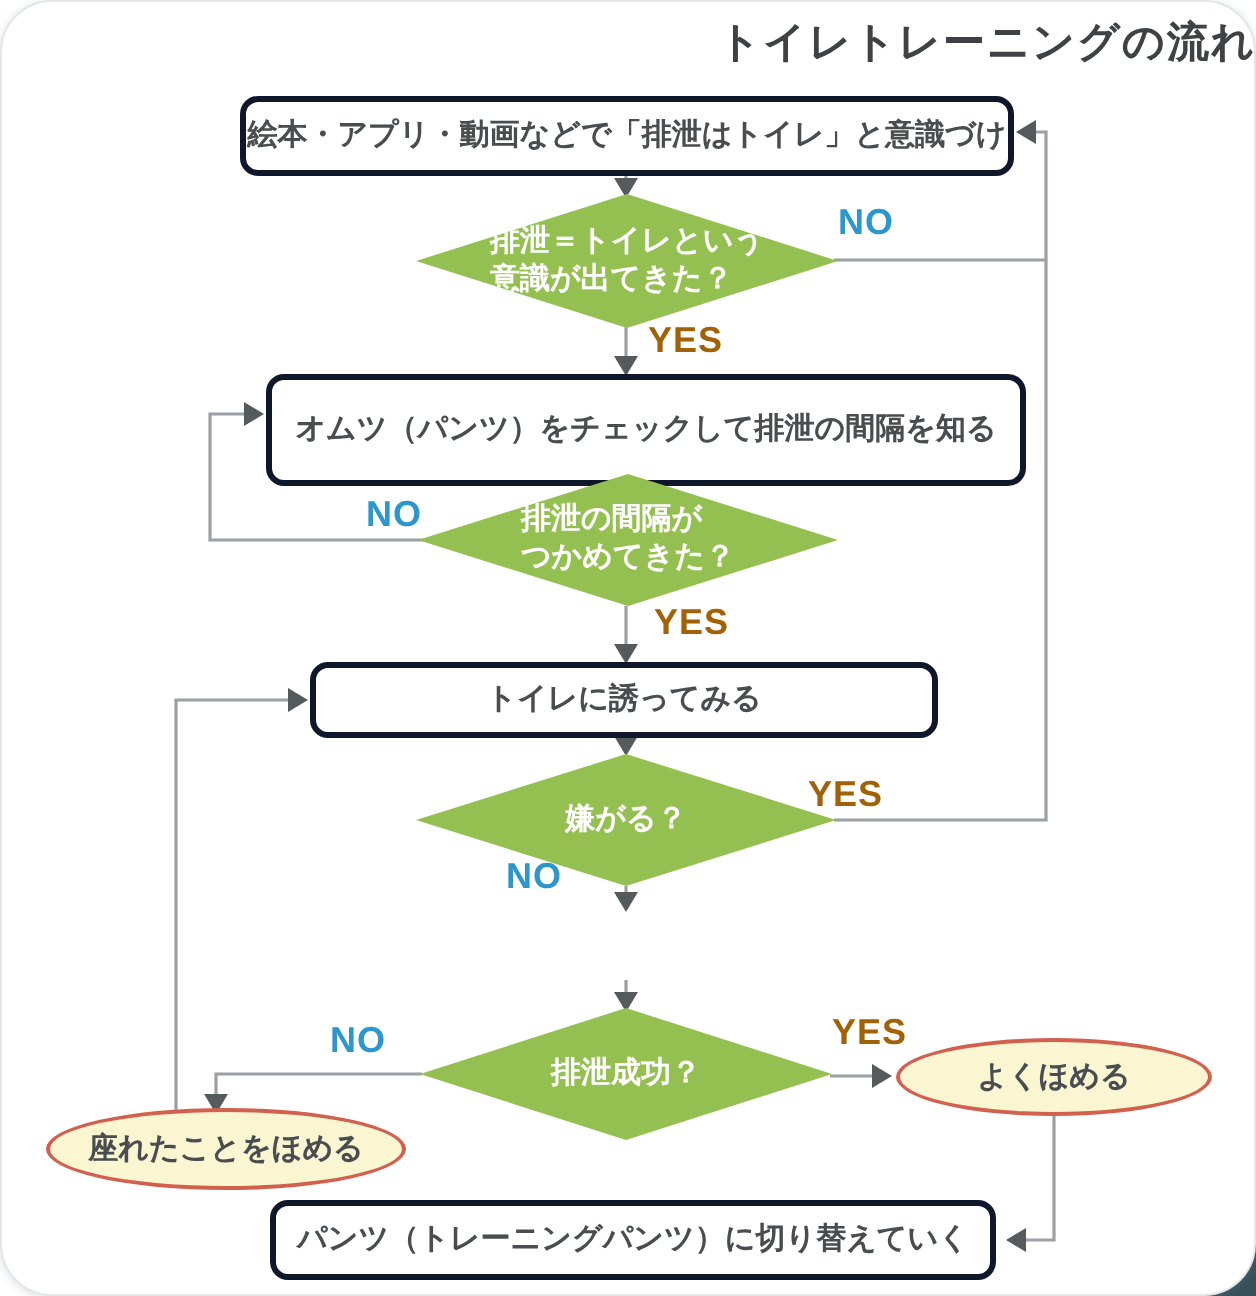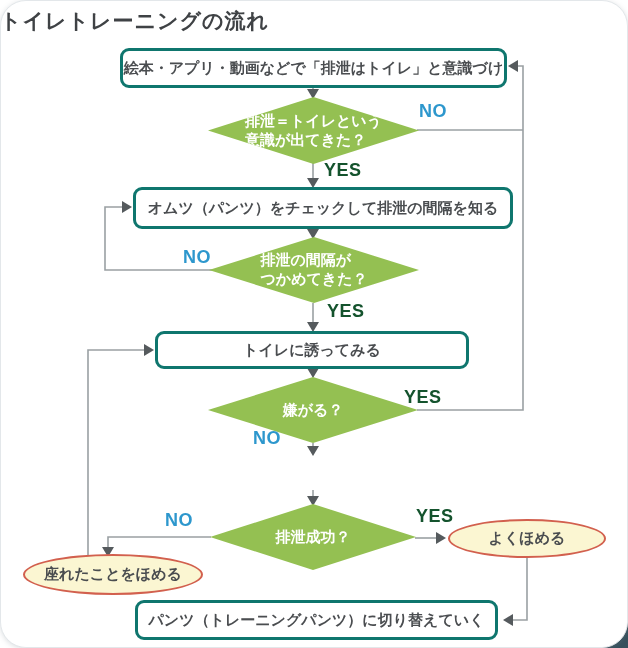--- a/index.html
+++ b/index.html
@@ -2,33 +2,33 @@
 <html><head>
 <meta charset="utf-8">
 <style>
   html,body{margin:0;padding:0;background:#ffffff;}
   body{font-family:"Liberation Sans","DejaVu Sans",sans-serif;}
   .stage{position:relative;width:628px;height:648px;overflow:hidden;background:#fff;}
   .corner-dark{position:absolute;right:0;bottom:0;width:36px;height:36px;background:#36505c;z-index:0;}
   .card{position:absolute;left:0;top:0;width:626px;height:646px;background:#ffffff;border:1px solid #e3e7ea;
         border-radius:26px;box-shadow:0 1px 5px rgba(120,130,140,0.25);z-index:1;}
   .layer{position:absolute;left:0;top:0;width:628px;height:648px;z-index:2;}
-  .title{position:absolute;left:0;top:7px;width:628px;text-align:left;
+  .title{position:absolute;left:0;top:7px;width:628px;text-align:right;
          font-size:21px;font-weight:bold;color:#3f4245;letter-spacing:1px;}
-  .box{position:absolute;background:#ffffff;border:3px solid #0f766e;border-radius:9px;
+  .box{position:absolute;background:#ffffff;border:3px solid #0f172a;border-radius:9px;
        display:flex;align-items:center;justify-content:center;text-align:center;
        font-weight:bold;color:#4a4d50;font-size:15px;line-height:1.2;box-sizing:border-box;z-index:3;}
   .diamond{position:absolute;background:#94c052;display:flex;align-items:center;justify-content:center;
        text-align:left;font-weight:bold;color:#ffffff;font-size:15px;line-height:1.25;
        clip-path:polygon(50% 0,100% 50%,50% 100%,0 50%);white-space:pre-line;z-index:3;}
   .ellipse{position:absolute;background:#fbf6d2;border:2px solid #d2604e;border-radius:50%;
        display:flex;align-items:center;justify-content:center;text-align:center;
        font-weight:bold;color:#4a4d50;font-size:15px;box-sizing:border-box;z-index:3;}
   .lbl{position:absolute;font-weight:bold;font-size:18px;letter-spacing:0.5px;z-index:4;}
-  .lbl.yes{color:#14532d;}
+  .lbl.yes{color:#a16207;}
   .lbl.no{color:#2d97cd;}
   svg.connectors{position:absolute;left:0;top:0;z-index:2;}
   svg.connectors polyline, svg.connectors line{fill:none;stroke:#9aa0a3;stroke-width:1.6;}
   svg.connectors polygon{fill:#555a5d;stroke:none;}
 </style>
 </head>
 <body>
 
 <div class="stage">
   <div class="corner-dark"></div>
@@ -101,21 +101,21 @@
       </g>
     </svg>
 
     <div class="title">トイレトレーニングの流れ</div>
 
     <div class="box" style="left:120px;top:48px;width:387px;height:40px;">絵本・アプリ・動画などで「排泄はトイレ」と意識づけ</div>
 
     <div class="diamond" style="left:208px;top:97px;width:211px;height:67px;">排泄＝トイレという
 意識が出てきた？</div>
 
-    <div class="box" style="left:133px;top:187px;width:380px;height:42px;">オムツ（パンツ）をチェックして排泄の間隔を知る</div>
+    <div class="box" style="left:133px;top:187px;width:380px;height:56px;">オムツ（パンツ）をチェックして排泄の間隔を知る</div>
 
     <div class="diamond" style="left:209px;top:237px;width:210px;height:66px;">排泄の間隔が
 つかめてきた？</div>
 
     <div class="box" style="left:155px;top:331px;width:314px;height:38px;">トイレに誘ってみる</div>
 
     <div class="diamond" style="left:208px;top:377px;width:210px;height:66px;">嫌がる？</div>
 
 
     <div class="diamond" style="left:210px;top:504px;width:206px;height:66px;">排泄成功？</div>

